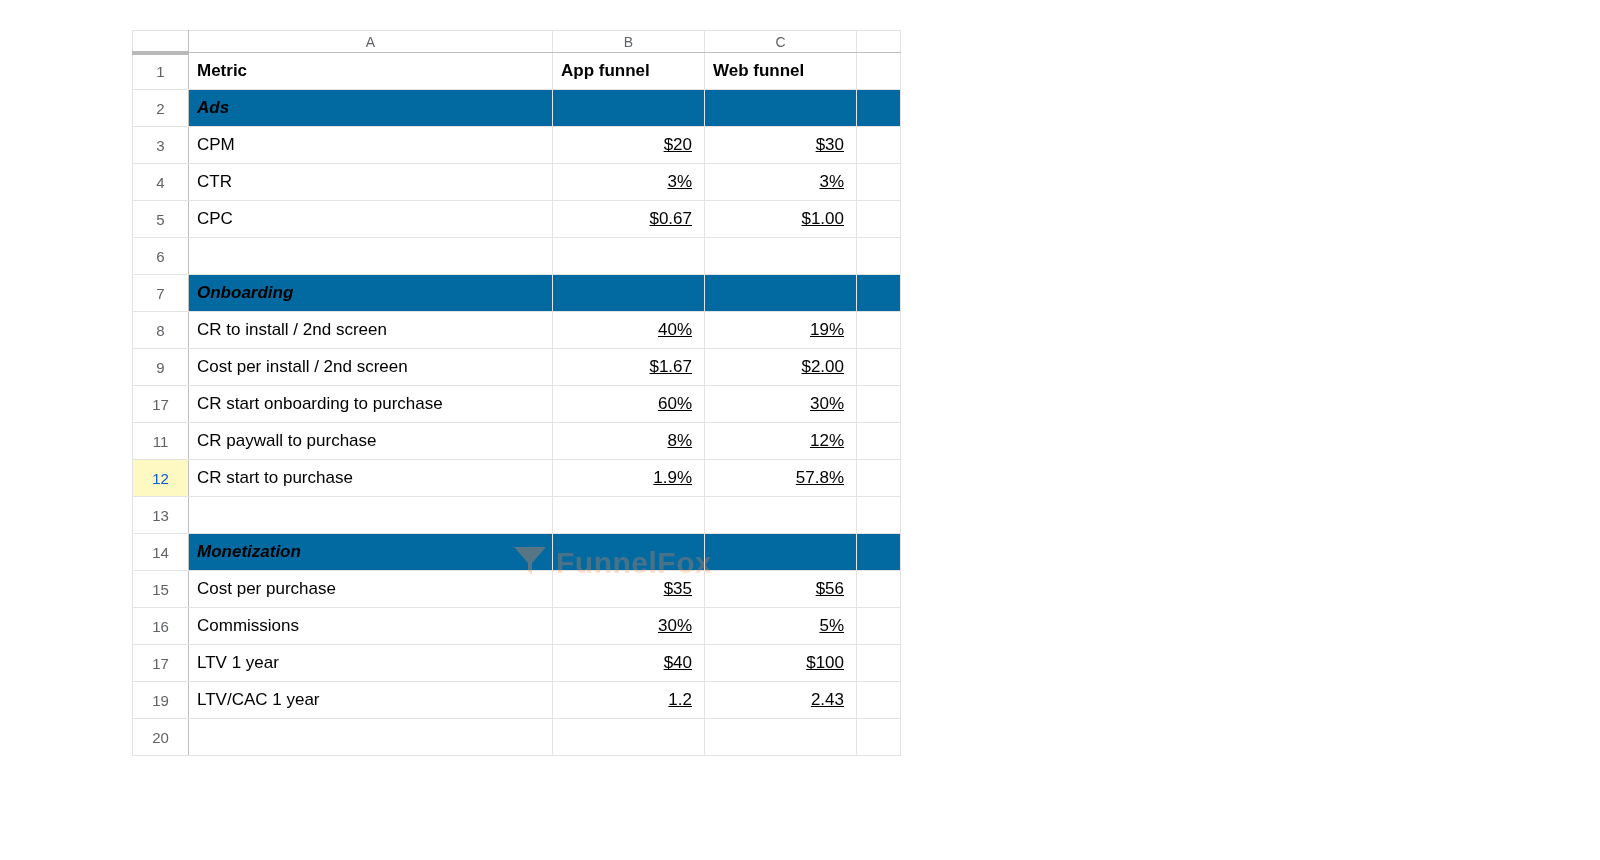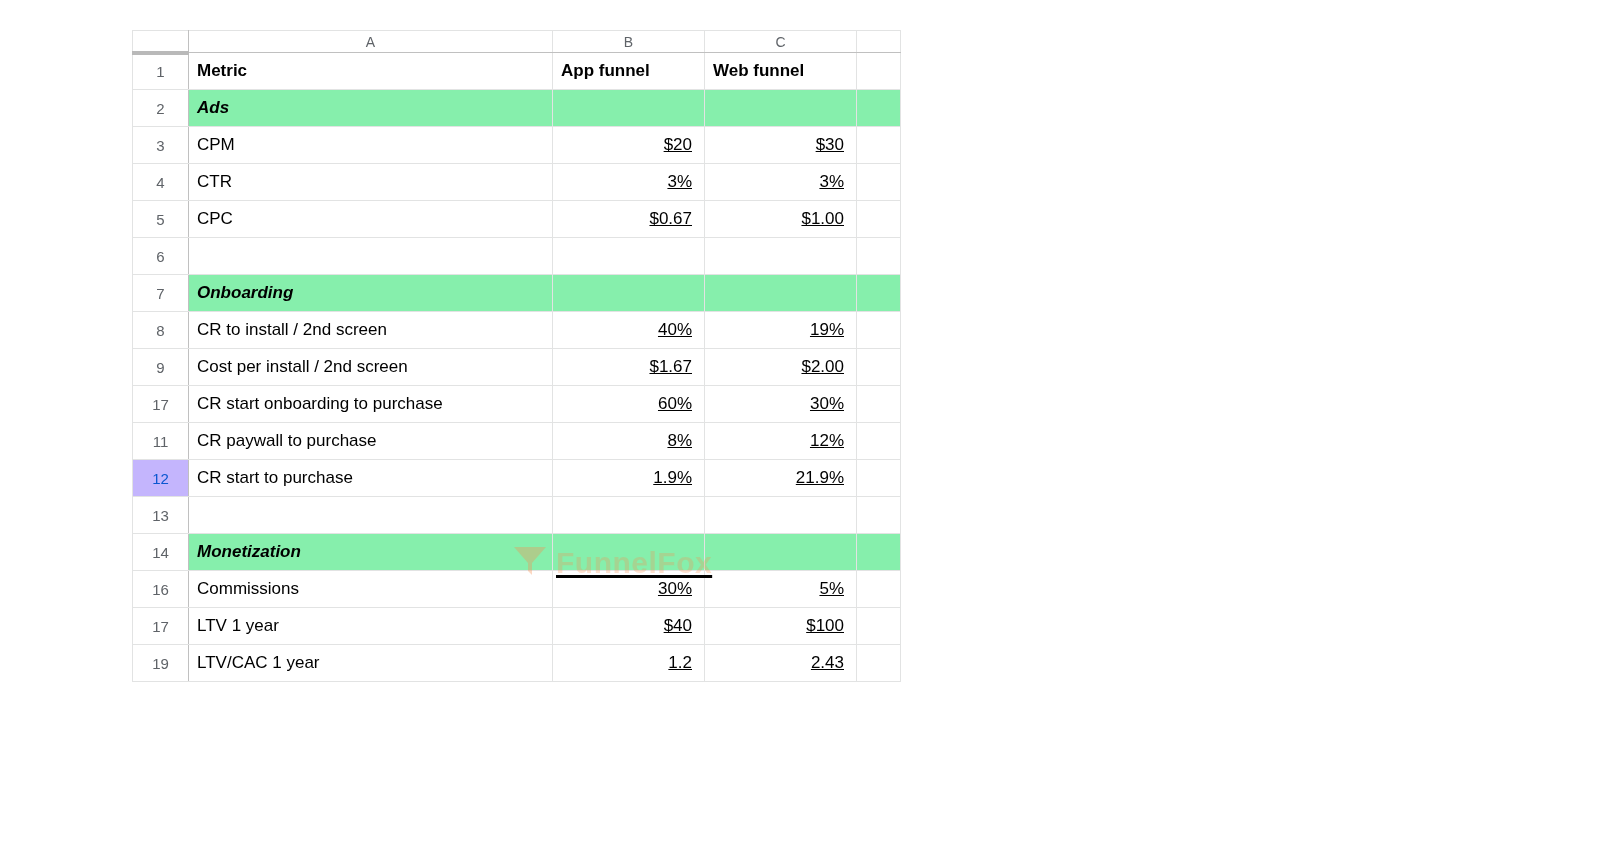--- a/index.html
+++ b/index.html
@@ -48,34 +48,34 @@
     width: 56px;
     text-align: center;
     font-size: 15px;
     color: #5f6368;
     background: #ffffff;
     border-right: 1px solid #c0c0c0;
     vertical-align: middle;
     font-weight: 400;
   }
   .row-num.selected {
-    background: #c4b5fd;
+    background: #fef9c3;
     color: #0b57d0;
     font-weight: 400;
   }
   
   .cell {
     font-size: 17px;
     padding: 0 8px;
     vertical-align: middle;
     background: #ffffff;
   }
   .bold { font-weight: 700; }
   .italic { font-style: italic; }
-  .section { background: #86efac; }
+  .section { background: #0369a1; }
   .num { text-align: right; padding-right: 12px; text-decoration: underline; }
   
   col.rownum { width: 56px; }
   col.cA { width: 364px; }
   col.cB { width: 152px; }
   col.cC { width: 152px; }
   col.extra { width: 44px; }
   
   tr.data-row td { height: 37px; }
 
@@ -84,21 +84,20 @@
 
   
   .watermark {
     position: absolute;
     left: 380px;
     top: 513px;
     display: flex;
     align-items: center;
     pointer-events: none;
     user-select: none;
-    text-decoration: underline;
   }
   .watermark .wm-icon {
     margin-right: 8px;
   }
   .watermark .wm-text {
     font-size: 30px;
     font-weight: 700;
     color: rgba(247,143,79,0.28);
     letter-spacing: 0.5px;
   }
@@ -210,40 +209,47 @@
       <td class="cell">CR paywall to purchase</td>
       <td class="cell num">8%</td>
       <td class="cell num">12%</td>
       <td class="cell"></td>
     </tr>
 
     <tr class="data-row">
       <td class="row-num selected">12</td>
       <td class="cell">CR start to purchase</td>
       <td class="cell num">1.9%</td>
-      <td class="cell num">21.9%</td>
+      <td class="cell num">57.8%</td>
       <td class="cell"></td>
     </tr>
 
     <tr class="data-row">
       <td class="row-num">13</td>
       <td class="cell"></td>
       <td class="cell blank-b"></td>
       <td class="cell"></td>
       <td class="cell"></td>
     </tr>
 
     <tr class="data-row">
       <td class="row-num">14</td>
       <td class="cell bold italic section">Monetization</td>
       <td class="cell section"></td>
       <td class="cell section"></td>
       <td class="cell section"></td>
     </tr>
 
+    <tr class="data-row">
+      <td class="row-num">15</td>
+      <td class="cell">Cost per purchase</td>
+      <td class="cell num">$35</td>
+      <td class="cell num">$56</td>
+      <td class="cell"></td>
+    </tr>
 
     <tr class="data-row">
       <td class="row-num">16</td>
       <td class="cell">Commissions</td>
       <td class="cell num">30%</td>
       <td class="cell num">5%</td>
       <td class="cell"></td>
     </tr>
 
     <tr class="data-row">
@@ -256,20 +262,27 @@
 
 
     <tr class="data-row">
       <td class="row-num">19</td>
       <td class="cell">LTV/CAC 1 year</td>
       <td class="cell num">1.2</td>
       <td class="cell num">2.43</td>
       <td class="cell"></td>
     </tr>
 
+    <tr class="data-row">
+      <td class="row-num">20</td>
+      <td class="cell"></td>
+      <td class="cell blank-b"></td>
+      <td class="cell"></td>
+      <td class="cell"></td>
+    </tr>
 
   </tbody>
     </table>
 
   <div class="watermark">
     <span class="wm-icon">
       <svg width="36" height="36" viewBox="0 0 36 36">
         <polygon points="2,4 34,4 20,20 20,32 16,28 16,20" fill="rgba(247,143,79,0.35)"></polygon>
       </svg>
     </span>

